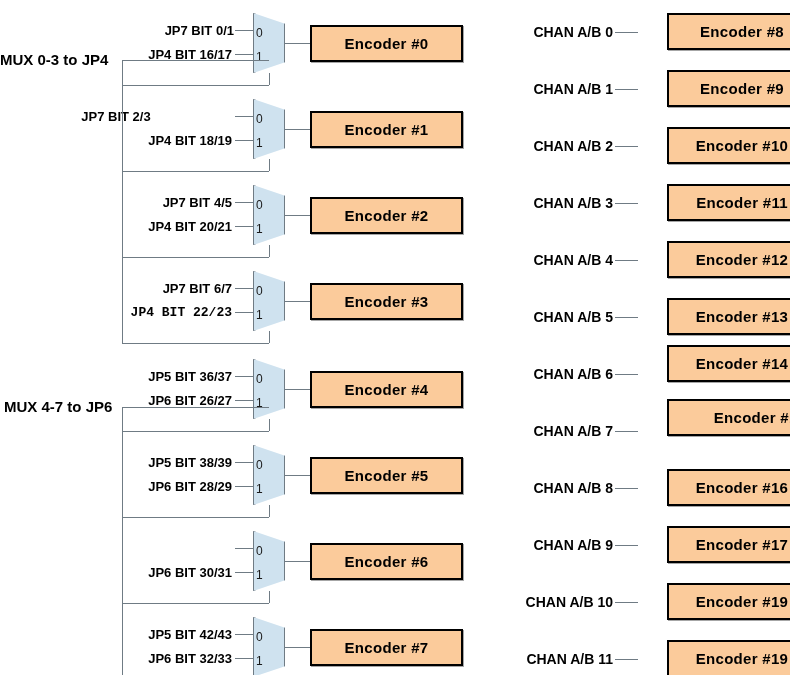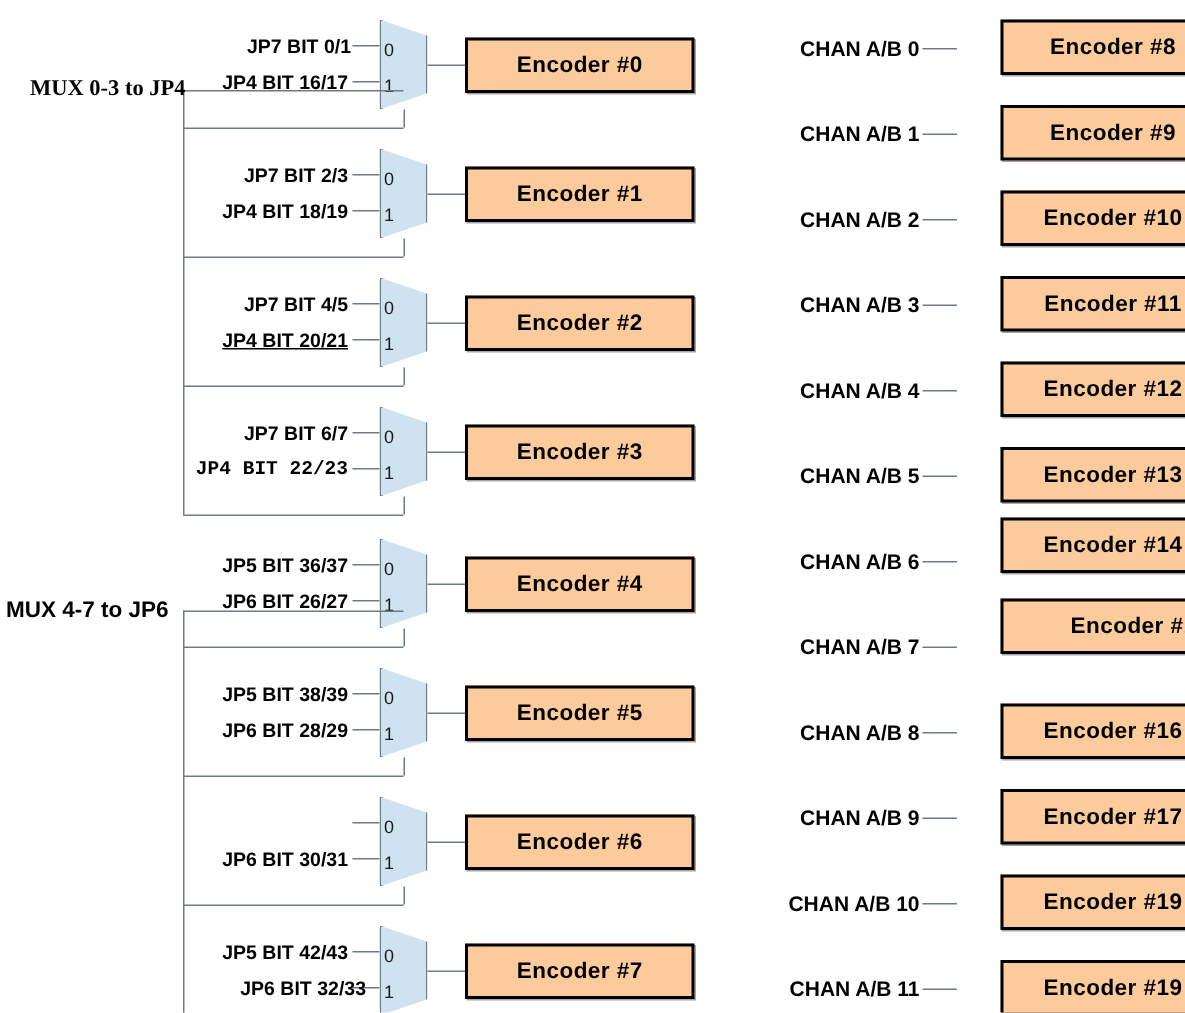--- a/index.html
+++ b/index.html
@@ -82,33 +82,33 @@
     <div class="lbl lbl-in" style="left: 0px; width: 232px; top: 48px;">JP4 BIT 16/17</div>
     <div class="wire wire-h" style="left: 285px; top: 43px; width: 25px;"></div>
     <div class="node encoder encoder-left" style="top: 24.5px;">Encoder  #0</div>
     <div class="wire wire-v" style="left: 269px; top: 73px; height: 12px;"></div>
     <div class="wire wire-h" style="left: 122px; top: 85px; width: 147px;"></div>
     <div class="node mux" style="top: 99px;"></div>
     <div class="mux-pin" style="top: 113px;">0</div>
     <div class="mux-pin" style="top: 137px;">1</div>
     <div class="wire wire-h" style="left: 235px; top: 116px; width: 18px;"></div>
     <div class="wire wire-h" style="left: 235px; top: 140px; width: 18px;"></div>
-    <div class="lbl lbl-in" style="left: 0px; width: 232px; top: 110px;">JP7 BIT 2/3</div>
+    <div class="lbl lbl-in" style="left: 0px; width: 232px; top: 110px; text-align: center;">JP7 BIT 2/3</div>
     <div class="lbl lbl-in" style="left: 0px; width: 232px; top: 134px;">JP4 BIT 18/19</div>
     <div class="wire wire-h" style="left: 285px; top: 129px; width: 25px;"></div>
     <div class="node encoder encoder-left" style="top: 110.5px;">Encoder  #1</div>
     <div class="wire wire-v" style="left: 269px; top: 159px; height: 12px;"></div>
     <div class="wire wire-h" style="left: 122px; top: 171px; width: 147px;"></div>
     <div class="node mux" style="top: 185px;"></div>
     <div class="mux-pin" style="top: 199px;">0</div>
     <div class="mux-pin" style="top: 223px;">1</div>
     <div class="wire wire-h" style="left: 235px; top: 202px; width: 18px;"></div>
     <div class="wire wire-h" style="left: 235px; top: 226px; width: 18px;"></div>
     <div class="lbl lbl-in" style="left: 0px; width: 232px; top: 196px;">JP7 BIT 4/5</div>
-    <div class="lbl lbl-in" style="left: 0px; width: 232px; top: 220px; text-decoration: underline;">JP4 BIT 20/21</div>
+    <div class="lbl lbl-in" style="left: 0px; width: 232px; top: 220px;">JP4 BIT 20/21</div>
     <div class="wire wire-h" style="left: 285px; top: 215px; width: 25px;"></div>
     <div class="node encoder encoder-left" style="top: 196.5px;">Encoder  #2</div>
     <div class="wire wire-v" style="left: 269px; top: 245px; height: 12px;"></div>
     <div class="wire wire-h" style="left: 122px; top: 257px; width: 147px;"></div>
     <div class="node mux" style="top: 271px;"></div>
     <div class="mux-pin" style="top: 285px;">0</div>
     <div class="mux-pin" style="top: 309px;">1</div>
     <div class="wire wire-h" style="left: 235px; top: 288px; width: 18px;"></div>
     <div class="wire wire-h" style="left: 235px; top: 312px; width: 18px;"></div>
     <div class="lbl lbl-in" style="left: 0px; width: 232px; top: 282px;">JP7 BIT 6/7</div>
@@ -148,26 +148,26 @@
     <div class="wire wire-h" style="left: 285px; top: 561px; width: 25px;"></div>
     <div class="node encoder encoder-left" style="top: 542.5px;">Encoder  #6</div>
     <div class="wire wire-v" style="left: 269px; top: 591px; height: 12px;"></div>
     <div class="wire wire-h" style="left: 122px; top: 603px; width: 147px;"></div>
     <div class="node mux" style="top: 617px;"></div>
     <div class="mux-pin" style="top: 631px;">0</div>
     <div class="mux-pin" style="top: 655px;">1</div>
     <div class="wire wire-h" style="left: 235px; top: 634px; width: 18px;"></div>
     <div class="wire wire-h" style="left: 235px; top: 658px; width: 18px;"></div>
     <div class="lbl lbl-in" style="left: 0px; width: 232px; top: 628px;">JP5 BIT 42/43</div>
-    <div class="lbl lbl-in" style="left: 0px; width: 232px; top: 652px; padding-left: 12px;">JP6 BIT 32/33</div>
+    <div class="lbl lbl-in" style="left: 0px; width: 232px; top: 652px;">JP6 BIT 32/33</div>
     <div class="wire wire-h" style="left: 285px; top: 647px; width: 25px;"></div>
     <div class="node encoder encoder-left" style="top: 628.5px;">Encoder  #7</div>
     <div class="wire wire-v" style="left: 122px; top: 60px; height: 283px;"></div>
     <div class="wire wire-h" style="left: 122px; top: 60px; width: 147px;"></div>
-    <div class="lbl lbl-group" style="left: 20px; top: 52px; font-family: Liberation Serif, serif;">MUX 0-3 to JP4</div>
+    <div class="lbl lbl-group" style="left: 0; top: 52px;">MUX 0-3 to JP4</div>
     <div class="wire wire-v" style="left: 122px; top: 407px; height: 282px;"></div>
     <div class="wire wire-h" style="left: 122px; top: 407px; width: 147px;"></div>
     <div class="lbl lbl-group" style="left: 4px; top: 399px;">MUX 4-7 to JP6</div>
     <div class="node encoder encoder-right" style="top: 13px;">Encoder  #8</div>
     <div class="wire wire-h" style="left: 615px; top: 31.5px; width: 23px;"></div>
     <div class="lbl lbl-chan" style="left: 495px; width: 118px; top: 24.5px;">CHAN A/B 0</div>
     <div class="node encoder encoder-right" style="top: 70px;">Encoder  #9</div>
     <div class="wire wire-h" style="left: 615px; top: 88.5px; width: 23px;"></div>
     <div class="lbl lbl-chan" style="left: 495px; width: 118px; top: 81.5px;">CHAN A/B 1</div>
     <div class="node encoder encoder-right" style="top: 127px;">Encoder  #10</div>

